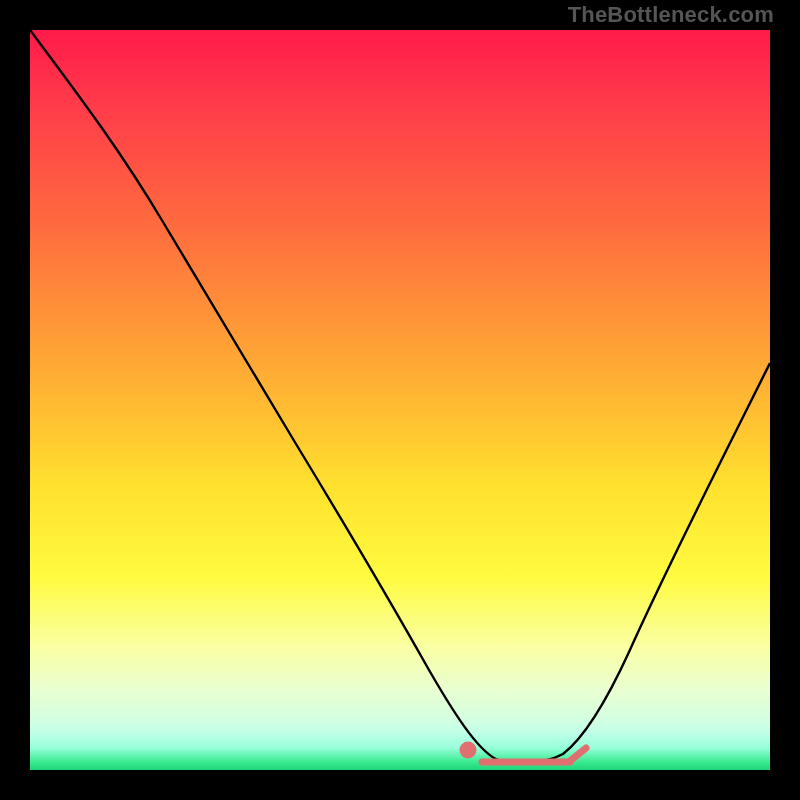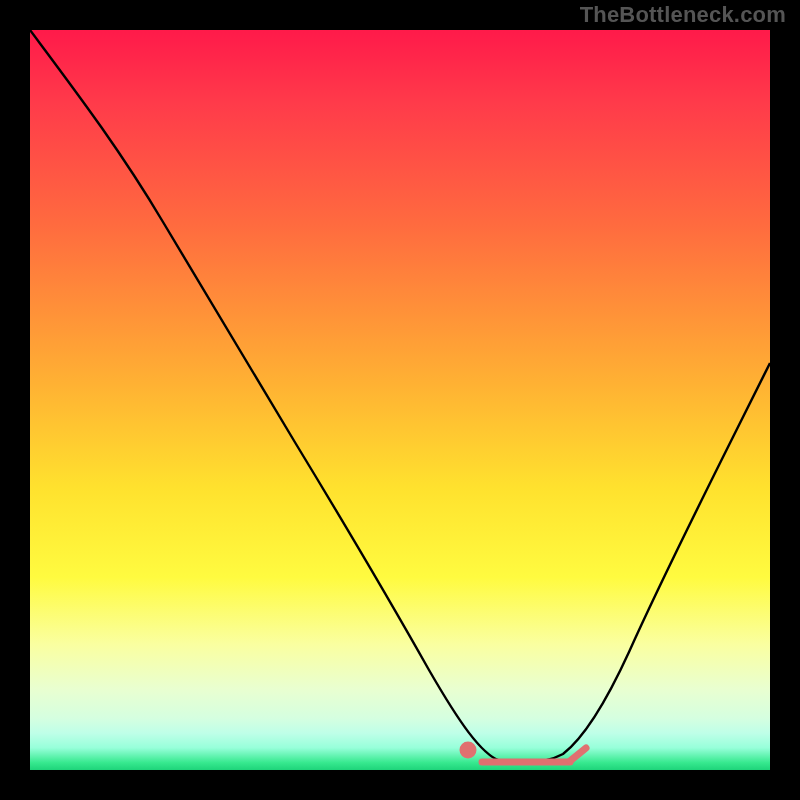--- a/index.html
+++ b/index.html
@@ -6,21 +6,21 @@
   html, body { width: 800px; height: 800px; overflow: hidden; }
   .outer {
     width: 800px;
     height: 800px;
     background: #000;
     position: relative;
   }
   .watermark {
     position: absolute;
     top: 2px;
-    right: 14px;
+    right: 26px;
     color: #555;
     font-family: Arial, Helvetica, sans-serif;
     font-size: 22px;
     font-weight: 600;
     letter-spacing: 0.2px;
     z-index: 5;
   }
   .plot-wrap {
     position: absolute;
     left: 30px;

